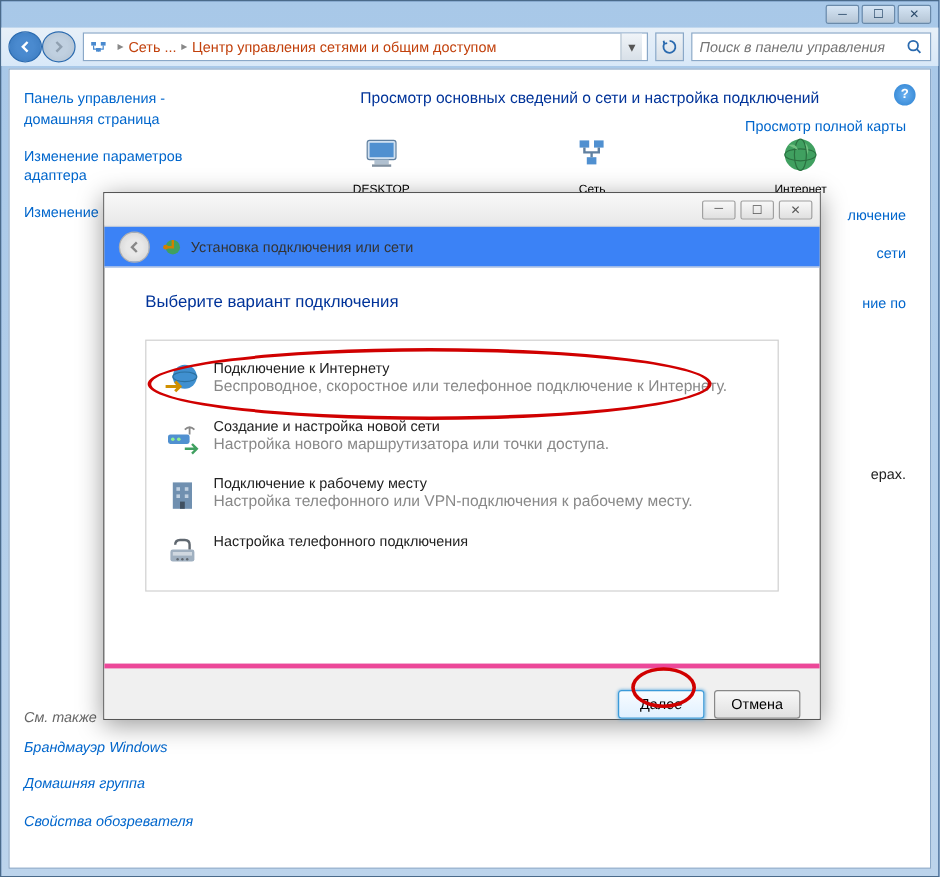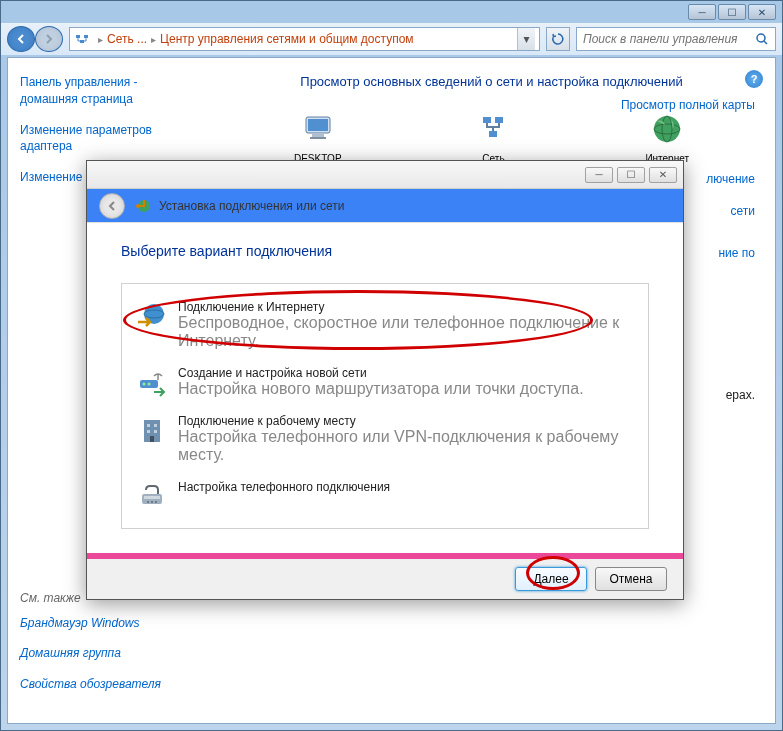--- a/index.html
+++ b/index.html
@@ -296,21 +296,21 @@
       margin-right: 10px;
       flex-shrink: 0;
       display: flex; align-items: center; justify-content: center;
     }
     .option-text .opt-title {
       color: #222;
       font-size: 12px;
     }
     .option-text .opt-desc {
       color: #888;
-      font-size: 16px;
+      font-size: 13px;
     }
     .option.selected {
       background: transparent;
     }
     
     
     .red-circle-1 {
       position: absolute;
       width: 470px;
       height: 60px;
@@ -329,24 +329,24 @@
       border-radius: 50%;
       pointer-events: none;
       z-index: 200;
       top: 556px;
       left: 526px;
     }
     
     .wizard-footer {
       height: 46px;
       background: #f0f0f0;
-      border-top: 6px solid #ec4899;
+      border-top: 4px solid #ec4899;
       display: flex;
       justify-content: flex-end;
-      align-items: center;
+      align-items: flex-end;
       padding: 0 16px;
       gap: 8px;
     }
     .wiz-footer-btn {
       min-width: 72px;
       height: 24px;
       border: 1px solid #888;
       background: linear-gradient(to bottom, #f8f8f8, #e0e0e0);
       border-radius: 3px;
       font-size: 12px;

